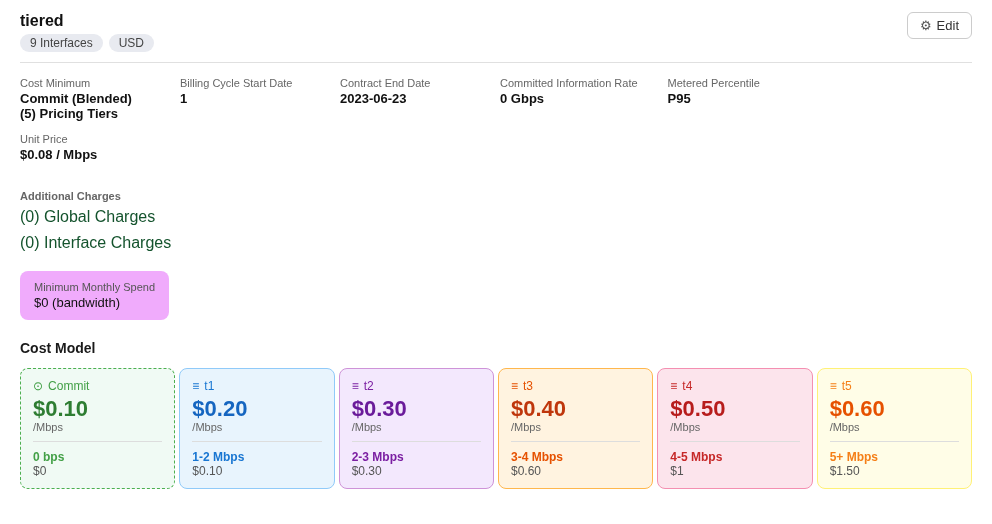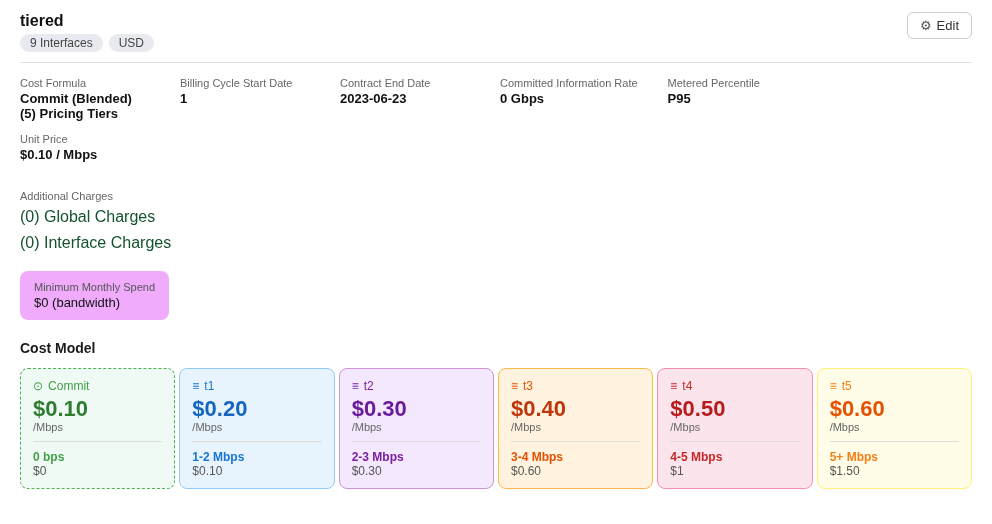--- a/index.html
+++ b/index.html
@@ -10,21 +10,21 @@
     .badges { display: flex; gap: 6px; margin-top: 4px; }
     .badge { background: #e8eaf0; border-radius: 12px; padding: 2px 10px; font-size: 12px; color: #444; text-align: right; }
     .edit-btn { display: flex; align-items: center; gap: 5px; padding: 5px 12px; border: 1px solid #ccc; border-radius: 6px; background: #fff; font-size: 13px; color: #333; cursor: pointer; }
     .edit-btn .gear { font-size: 13px; color: #555; }
     hr { border: none; border-top: 1px solid #e0e0e0; margin: 10px 0 14px 0; }
     .info-grid { display: flex; gap: 0; margin-bottom: 16px; flex-wrap: wrap; }
     .info-cell { min-width: 130px; margin-right: 30px; margin-bottom: 12px; }
     .info-cell .label { font-size: 11px; color: #666; margin-bottom: 2px; font-weight: 500; }
     .info-cell .value { font-size: 13px; color: #111; font-weight: 700; }
     .additional-charges { margin-bottom: 16px; }
-    .additional-charges .label { font-size: 11px; color: #666; font-weight: 400; margin-bottom: 2px; }
+    .additional-charges .label { font-size: 11px; color: #666; font-weight: 700; margin-bottom: 2px; }
     .additional-charges .value { font-size: 16px; color: #14532d; line-height: 1.6; }
     .min-spend-box { background: #f0abfc; border-radius: 8px; padding: 10px 14px; display: inline-block; margin-bottom: 20px; }
     .min-spend-box .label { font-size: 11px; color: #555; margin-bottom: 2px; }
     .min-spend-box .value { font-size: 13px; color: #111; font-weight: 500; }
     .section-title { font-size: 14px; font-weight: 600; margin-bottom: 12px; }
     .cost-model { display: flex; gap: 0; overflow-x: auto; }
     .tier-card { border: 1px solid #e0e0e0; border-radius: 8px; padding: 10px 12px; min-width: 130px; flex: 1; position: relative; }
     .tier-card.commit { background: #f0faf4; border: 1.5px dashed #4caf50; }
     .tier-card.t1 { background: #e8f4fd; border-color: #90caf9; }
     .tier-card.t2 { background: #f3e8fd; border-color: #ce93d8; }
@@ -72,42 +72,42 @@
     <button class="edit-btn">
       <span class="gear">⚙</span>
       <span>Edit</span>
     </button>
   </div>
 
   <hr>
 
   <div class="info-grid">
     <div class="info-cell">
-      <div class="label">Cost Formula</div>
+      <div class="label">Cost Minimum</div>
       <div class="value">Commit (Blended)<br>(5) Pricing Tiers</div>
     </div>
     <div class="info-cell">
       <div class="label">Billing Cycle Start Date</div>
       <div class="value">1</div>
     </div>
     <div class="info-cell">
       <div class="label">Contract End Date</div>
       <div class="value">2023-06-23</div>
     </div>
     <div class="info-cell">
       <div class="label">Committed Information Rate</div>
       <div class="value">0 Gbps</div>
     </div>
     <div class="info-cell">
       <div class="label">Metered Percentile</div>
       <div class="value">P95</div>
     </div>
     <div class="info-cell">
       <div class="label">Unit Price</div>
-      <div class="value">$0.10 / Mbps</div>
+      <div class="value">$0.08 / Mbps</div>
     </div>
   </div>
 
   <div class="additional-charges">
     <div class="label">Additional Charges</div>
     <div class="value">(0) Global Charges</div>
     <div class="value">(0) Interface Charges</div>
   </div>
 
   <div class="min-spend-box">

